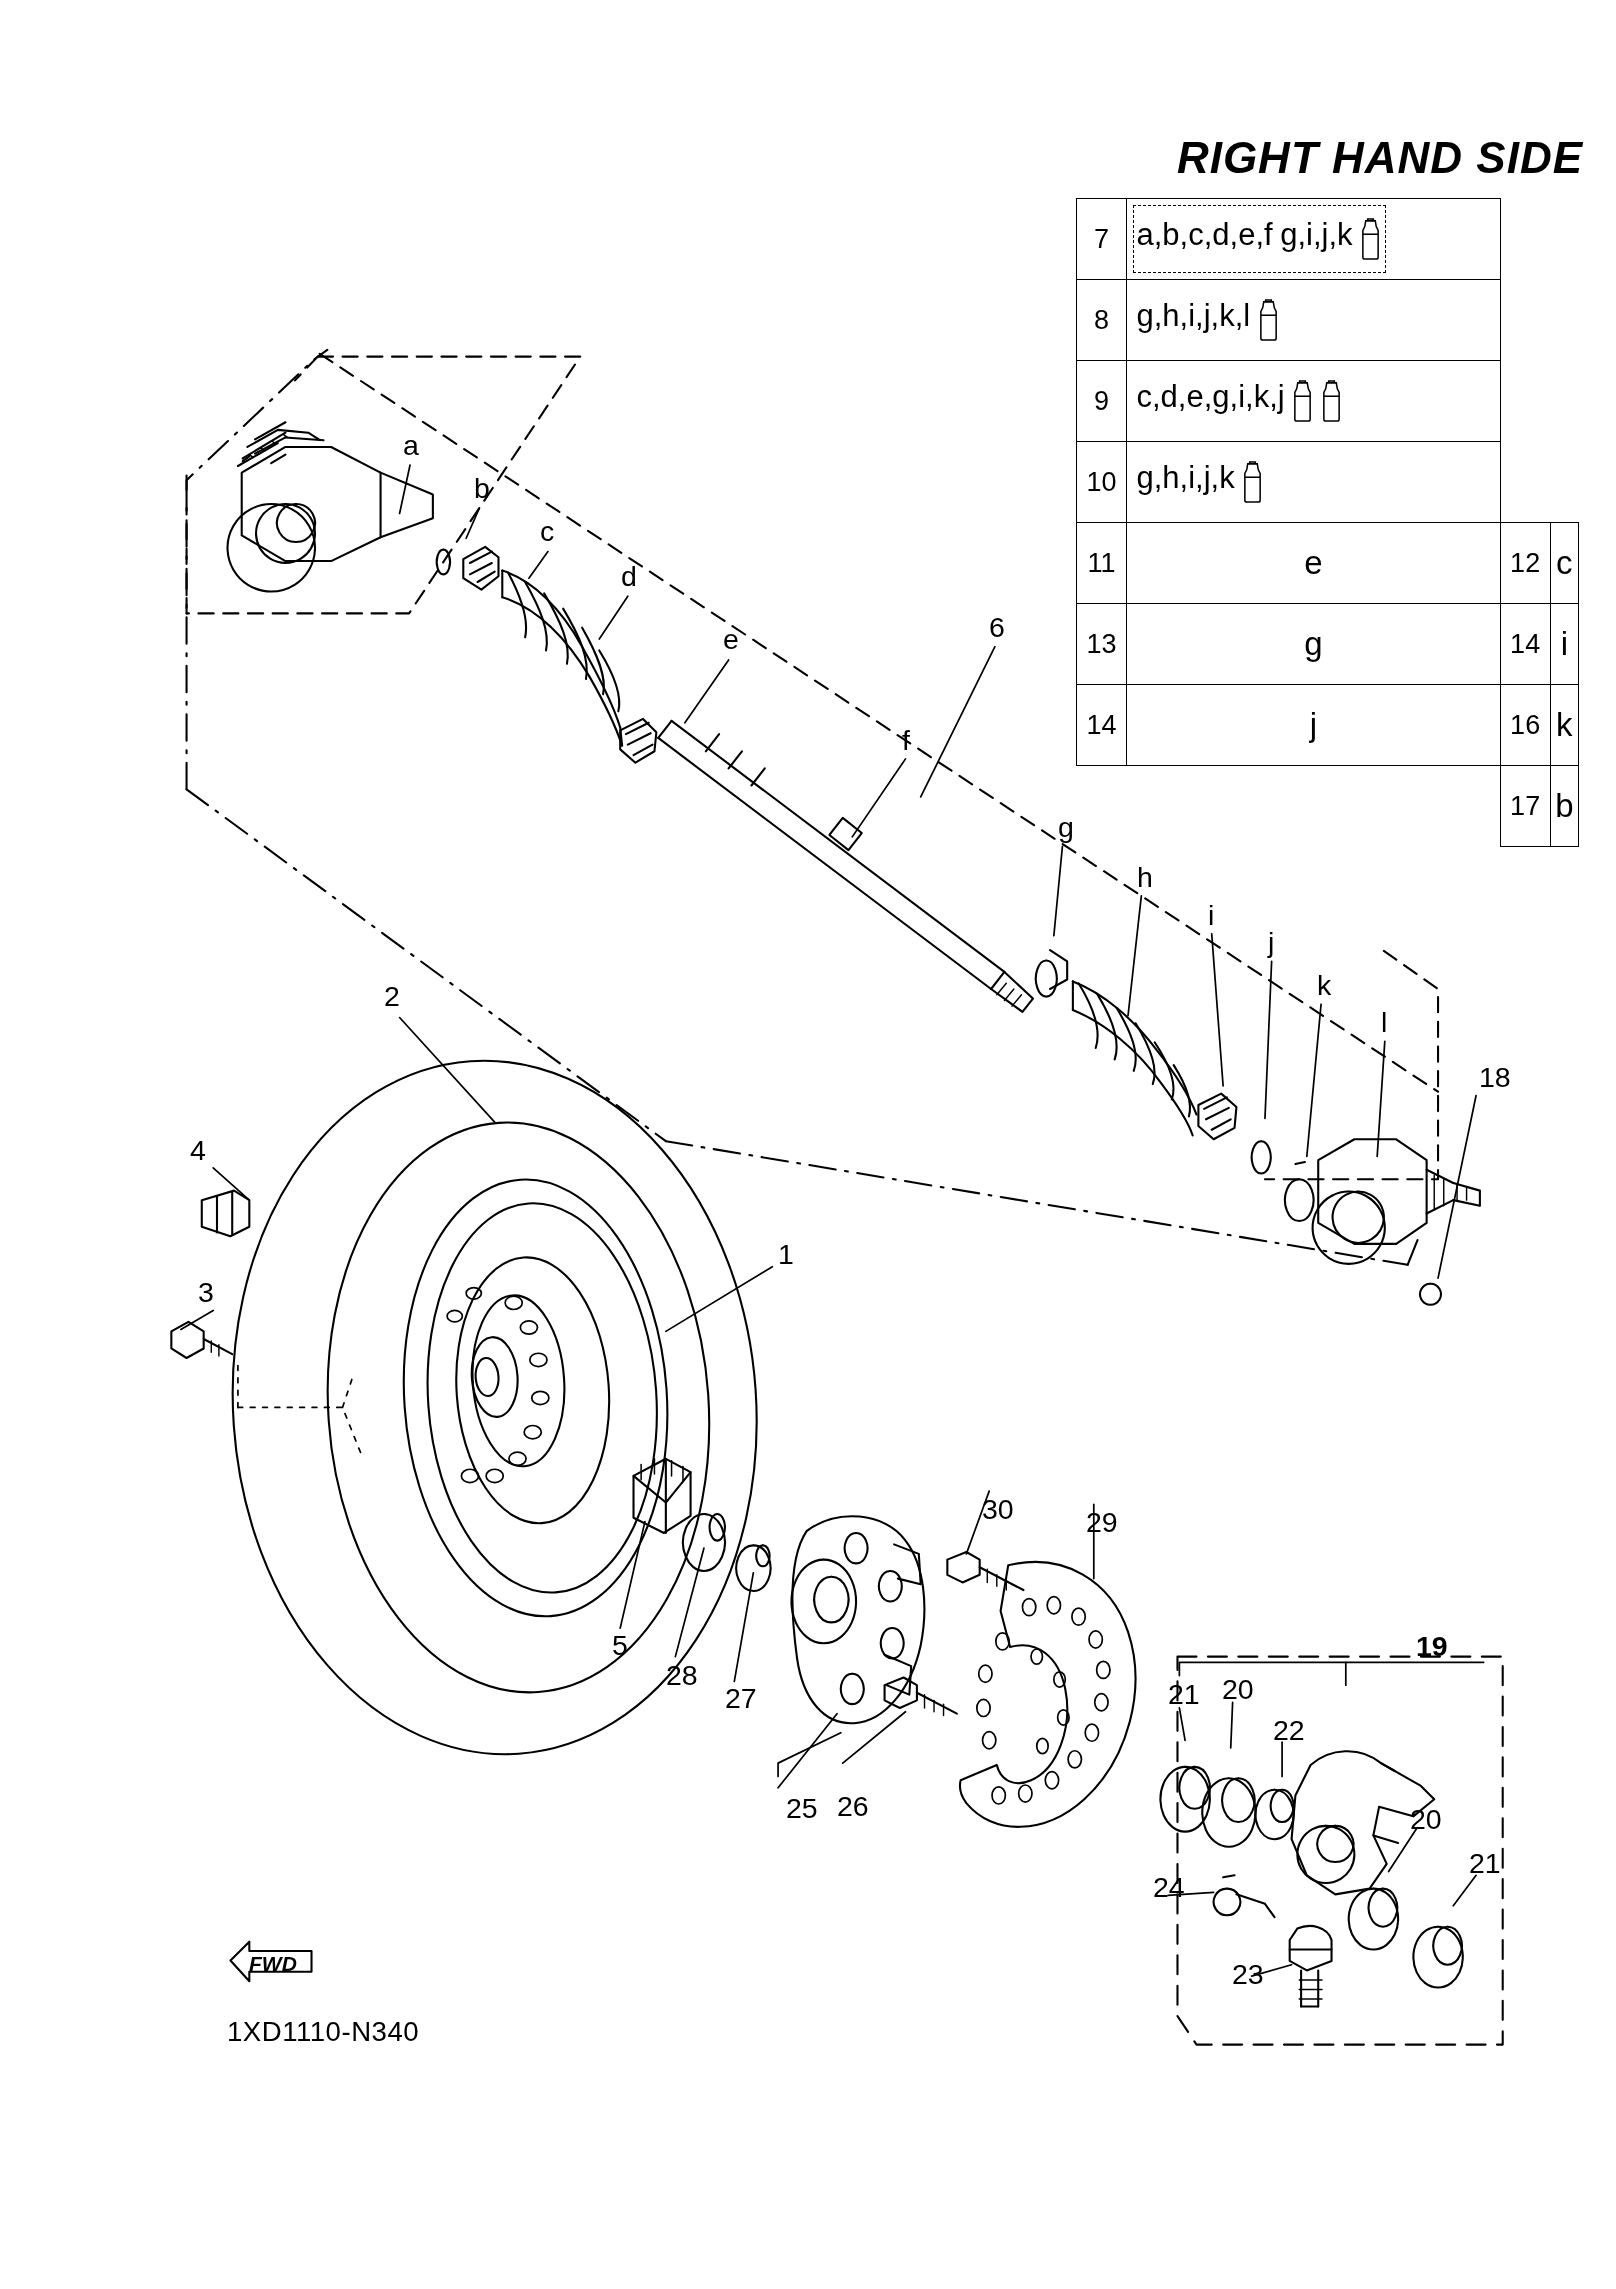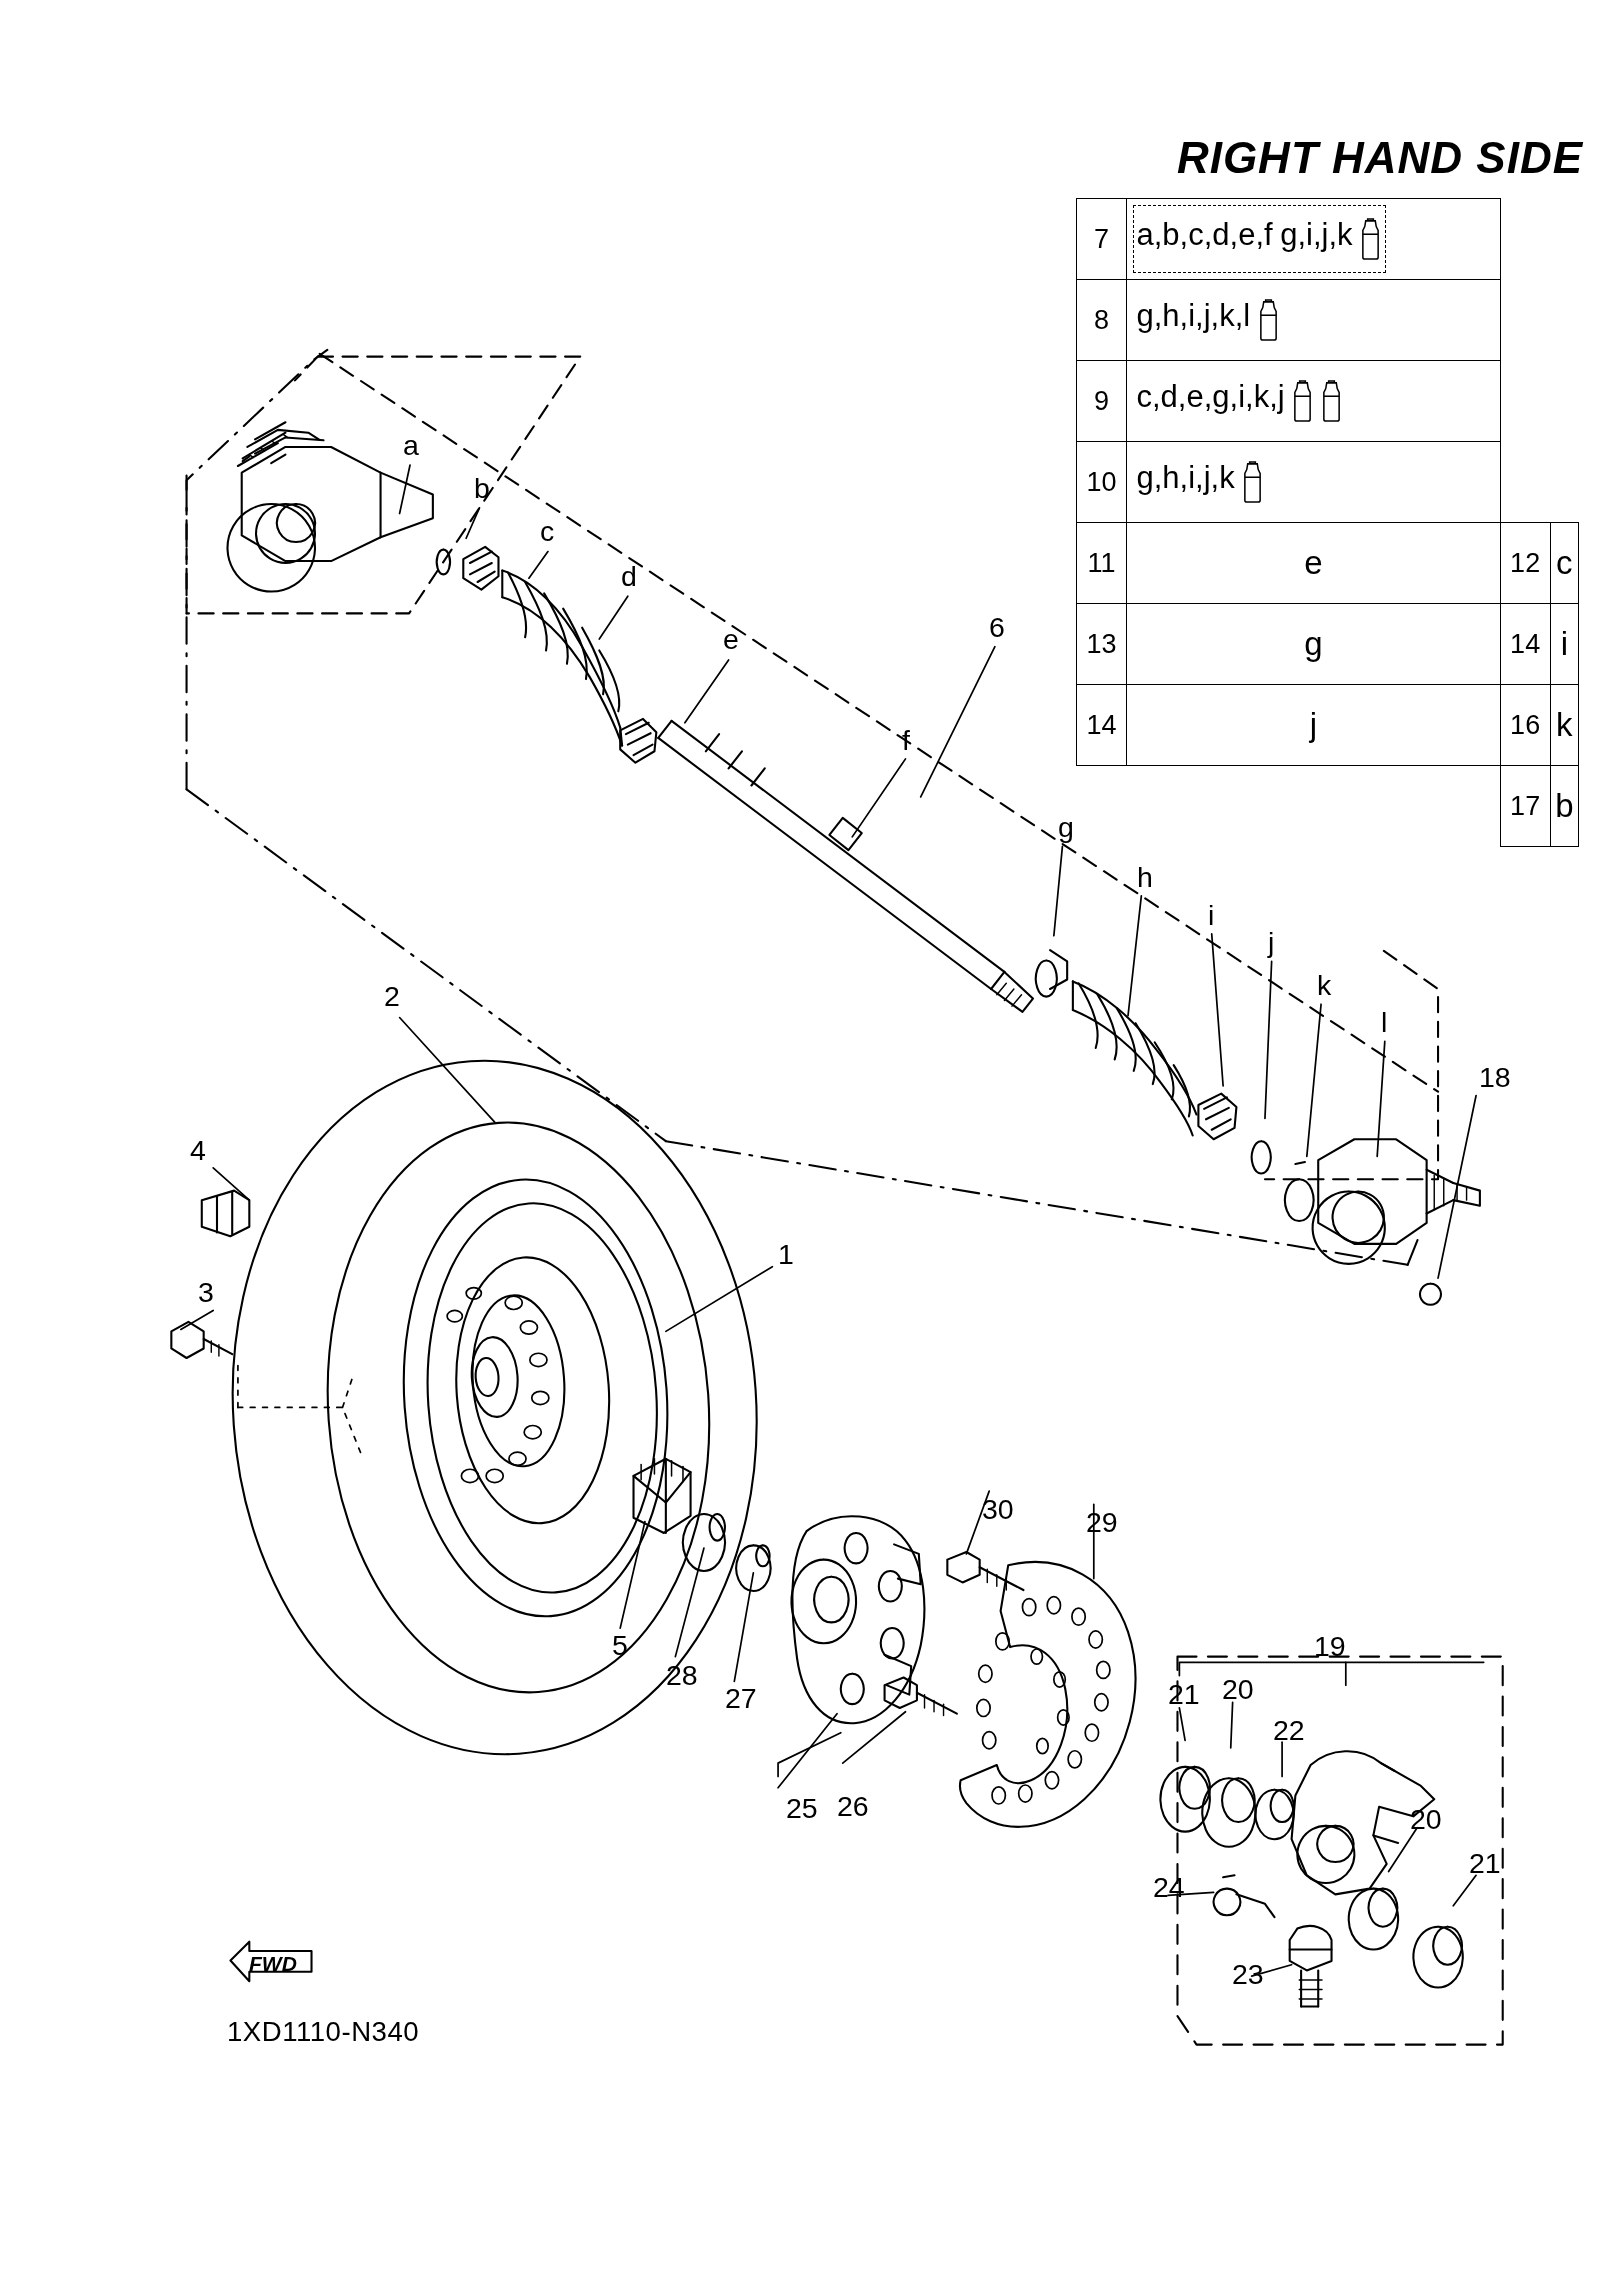--- a/index.html
+++ b/index.html
@@ -556,21 +556,21 @@
   <div class="lbl" style="left:1317px; top:971px;">k</div>
   <div class="lbl" style="left:1381px; top:1008px;">l</div>
 
   <div class="lbl" style="left:778px; top:1240px;">1</div>
   <div class="lbl" style="left:384px; top:982px;">2</div>
   <div class="lbl" style="left:198px; top:1278px;">3</div>
   <div class="lbl" style="left:190px; top:1136px;">4</div>
   <div class="lbl" style="left:612px; top:1631px;">5</div>
   <div class="lbl" style="left:989px; top:613px;">6</div>
   <div class="lbl" style="left:1479px; top:1063px;">18</div>
-  <div class="lbl" style="left:1314px; top:1632px;">19</div>
+  <div class="lbl" style="left:1416px; top:1632px;font-weight:bold;">19</div>
   <div class="lbl" style="left:1222px; top:1675px;">20</div>
   <div class="lbl" style="left:1410px; top:1805px;">20</div>
   <div class="lbl" style="left:1168px; top:1680px;">21</div>
   <div class="lbl" style="left:1469px; top:1849px;">21</div>
   <div class="lbl" style="left:1273px; top:1716px;">22</div>
   <div class="lbl" style="left:1232px; top:1960px;">23</div>
   <div class="lbl" style="left:1153px; top:1873px;">24</div>
   <div class="lbl" style="left:770px; top:1794px;margin-left:16px;">25</div>
   <div class="lbl" style="left:837px; top:1768px;margin-top:24px;">26</div>
   <div class="lbl" style="left:725px; top:1684px;">27</div>

